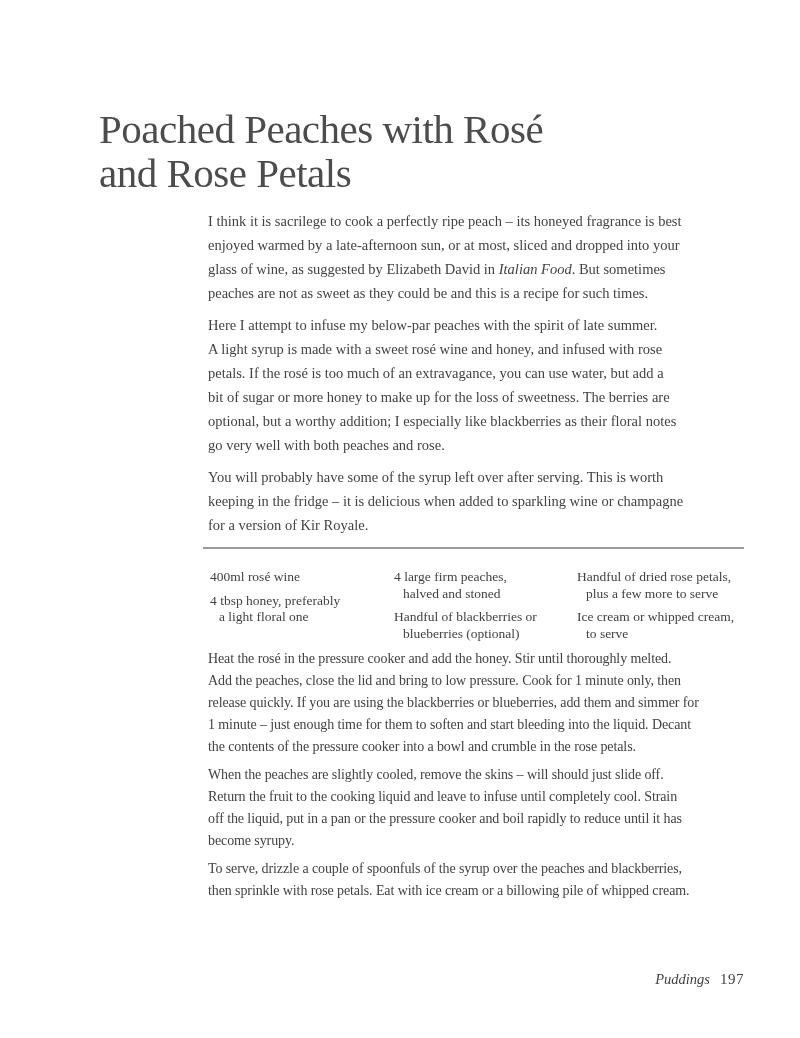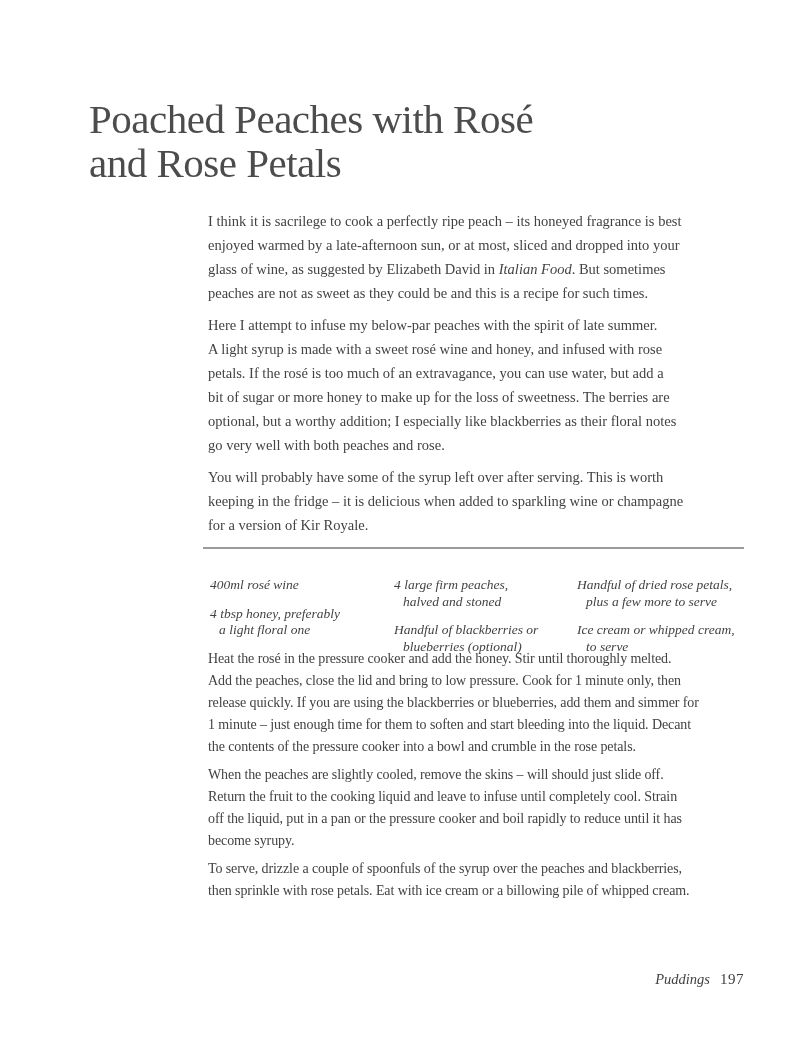--- a/index.html
+++ b/index.html
@@ -9,21 +9,21 @@
     height: 1038px;
     background: #ffffff;
     overflow: hidden;
     font-family: "Liberation Serif", "DejaVu Serif", serif;
     color: #424242;
   }
   .title {
     position: absolute;
     left: 82px;
     top: 90px;
-    margin: 7px;
+    margin: 17px;
     font-size: 41px;
     line-height: 44px;
     font-weight: 400;
     letter-spacing: -0.5px;
     color: #4c4c4c;
     white-space: pre;
   }
   .intro {
     position: absolute;
     left: 208px;
@@ -52,25 +52,24 @@
     left: 0;
     top: 565px;
     font-size: 13.5px;
     line-height: 16.5px;
   }
   .ing-col { position: absolute; top: 0; }
   .ing-col-1 { left: 210px; }
   .ing-col-2 { left: 394px; }
   .ing-col-3 { left: 577px; }
   .ing-item {
-    margin: 12px 0 7px 0;
+    margin: 4px 0 7px 0;
     white-space: pre;
     padding-left: 9px;
     text-indent: -9px;
-    font-style: italic;
   }
   .method {
     position: absolute;
     left: 208px;
     top: 648px;
     font-size: 14px;
     line-height: 22px;
     letter-spacing: -0.1px;
   }
   .method p {

